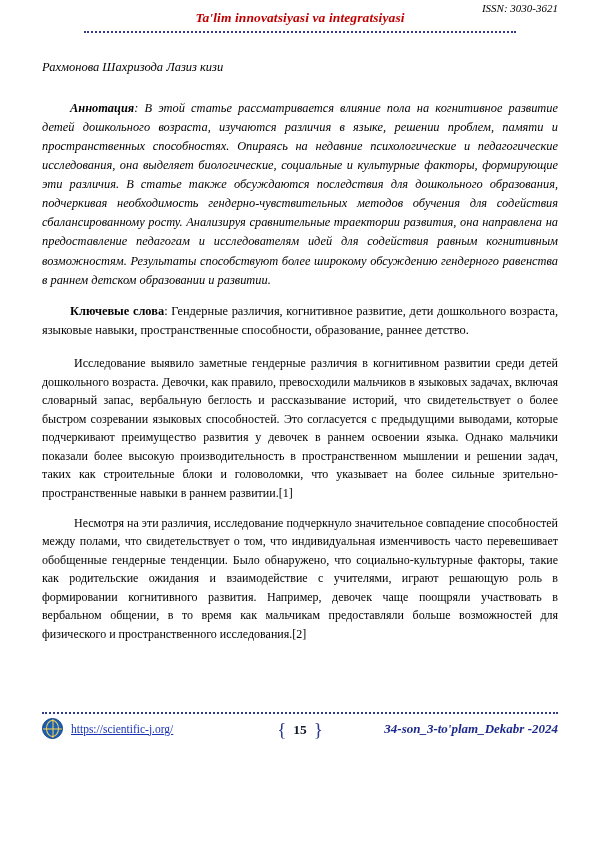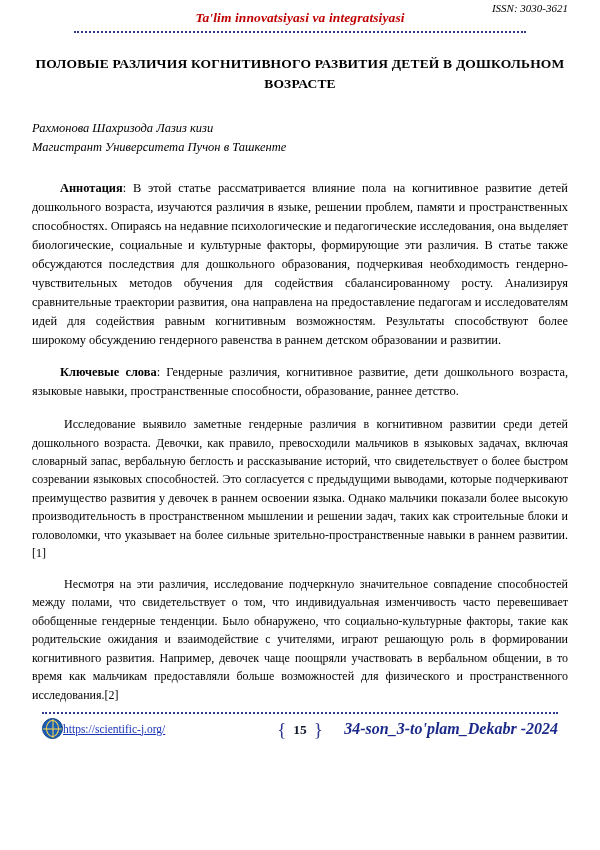--- a/index.html
+++ b/index.html
@@ -14,21 +14,21 @@
     color: #000000;
     position: relative;
     overflow: hidden;
   }
   .page {
     position: absolute;
     left: 0; top: 0;
     width: 600px;
     height: 760px;
     box-sizing: border-box;
-    padding: 0 32px;
+    padding: 0 42px;
   }
 
   
   .header {
     position: relative;
     height: 32px;
     padding-top: 8px;
     box-sizing: border-box;
   }
   .journal-title {
@@ -84,20 +84,21 @@
   }
 
   
   .abstract {
     margin-top: 22px;
     text-align: justify;
     text-justify: inter-word;
     font-size: 12.4px;
     line-height: 1.54;
     text-indent: 28px;
+    font-style: italic;
   }
   .abstract b {
     font-weight: bold;
   }
   .keywords {
     margin-top: 2px;
     text-align: justify;
     font-size: 12.4px;
     line-height: 1.54;
     text-indent: 28px;
@@ -138,21 +139,21 @@
     left: 0;
     right: 0;
     top: 6px;
     display: flex;
     align-items: center;
     justify-content: space-between;
   }
   .footer-left {
     display: flex;
     align-items: center;
-    gap: 0;
+    gap: 8px;
   }
   .globe {
     width: 19px;
     height: 19px;
     border-radius: 50%;
     background: #1a5fb4;
     border: 1px solid #103f80;
     position: relative;
     flex: none;
     overflow: hidden;
@@ -210,40 +211,38 @@
   }
   .page-number {
     color: #0f172a;
     font-weight: bold;
     font-size: 13.5px;
   }
   .footer-right {
     font-style: italic;
     font-weight: bold;
     color: #1b2a8a;
-    font-size: 16px;
+    font-size: 13px;
     white-space: nowrap;
   }
 </style>
 </head>
 <body>
 
 <div class="page">
 
   <div class="header">
     <div class="issn">ISSN:  3030-3621</div>
     <div class="journal-title">Ta'lim innovatsiyasi va integratsiyasi</div>
     <div class="header-rule"></div>
   </div>
 
-  <div class="paper-title">ПОЛОВЫЕ РАЗЛИЧИЯ КОГНИТИВНОГО РАЗВИТИЯ ДЕТЕЙ В ДОШКОЛЬНОМ ВОЗРАСТЕ</div>
 
   <div class="authors">
     <span class="author-line">Рахмонова Шахризода Лазиз кизи</span>
-    <span class="author-line">Магистрант Университета Пучон в Ташкенте</span>
   </div>
 
   <p class="abstract"><b>Аннотация</b><span>: В этой статье рассматривается влияние пола на когнитивное развитие детей дошкольного возраста, изучаются различия в языке, решении проблем, памяти и пространственных способностях. Опираясь на недавние психологические и педагогические исследования, она выделяет биологические, социальные и культурные факторы, формирующие эти различия. В статье также обсуждаются последствия для дошкольного образования, подчеркивая необходимость гендерно-чувствительных методов обучения для содействия сбалансированному росту. Анализируя сравнительные траектории развития, она направлена на предоставление педагогам и исследователям идей для содействия равным когнитивным возможностям. Результаты способствуют более широкому обсуждению гендерного равенства в раннем детском образовании и развитии.</span></p>
 
   <p class="keywords"><b>Ключевые слова</b><span>: Гендерные различия, когнитивное развитие, дети дошкольного возраста, языковые навыки, пространственные способности, образование, раннее детство.</span></p>
 
   <p class="body-para">Исследование выявило заметные гендерные различия в когнитивном развитии среди детей дошкольного возраста. Девочки, как правило, превосходили мальчиков в языковых задачах, включая словарный запас, вербальную беглость и рассказывание историй, что свидетельствует о более быстром созревании языковых способностей. Это согласуется с предыдущими выводами, которые подчеркивают преимущество развития у девочек в раннем освоении языка. Однако мальчики показали более высокую производительность в пространственном мышлении и решении задач, таких как строительные блоки и головоломки, что указывает на более сильные зрительно-пространственные навыки в раннем развитии.[1]</p>
   <p class="body-para">Несмотря на эти различия, исследование подчеркнуло значительное совпадение способностей между полами, что свидетельствует о том, что индивидуальная изменчивость часто перевешивает обобщенные гендерные тенденции. Было обнаружено, что социально-культурные факторы, такие как родительские ожидания и взаимодействие с учителями, играют решающую роль в формировании когнитивного развития. Например, девочек чаще поощряли участвовать в вербальном общении, в то время как мальчикам предоставляли больше возможностей для физического и пространственного исследования.[2]</p>
 
   <div class="footer">

